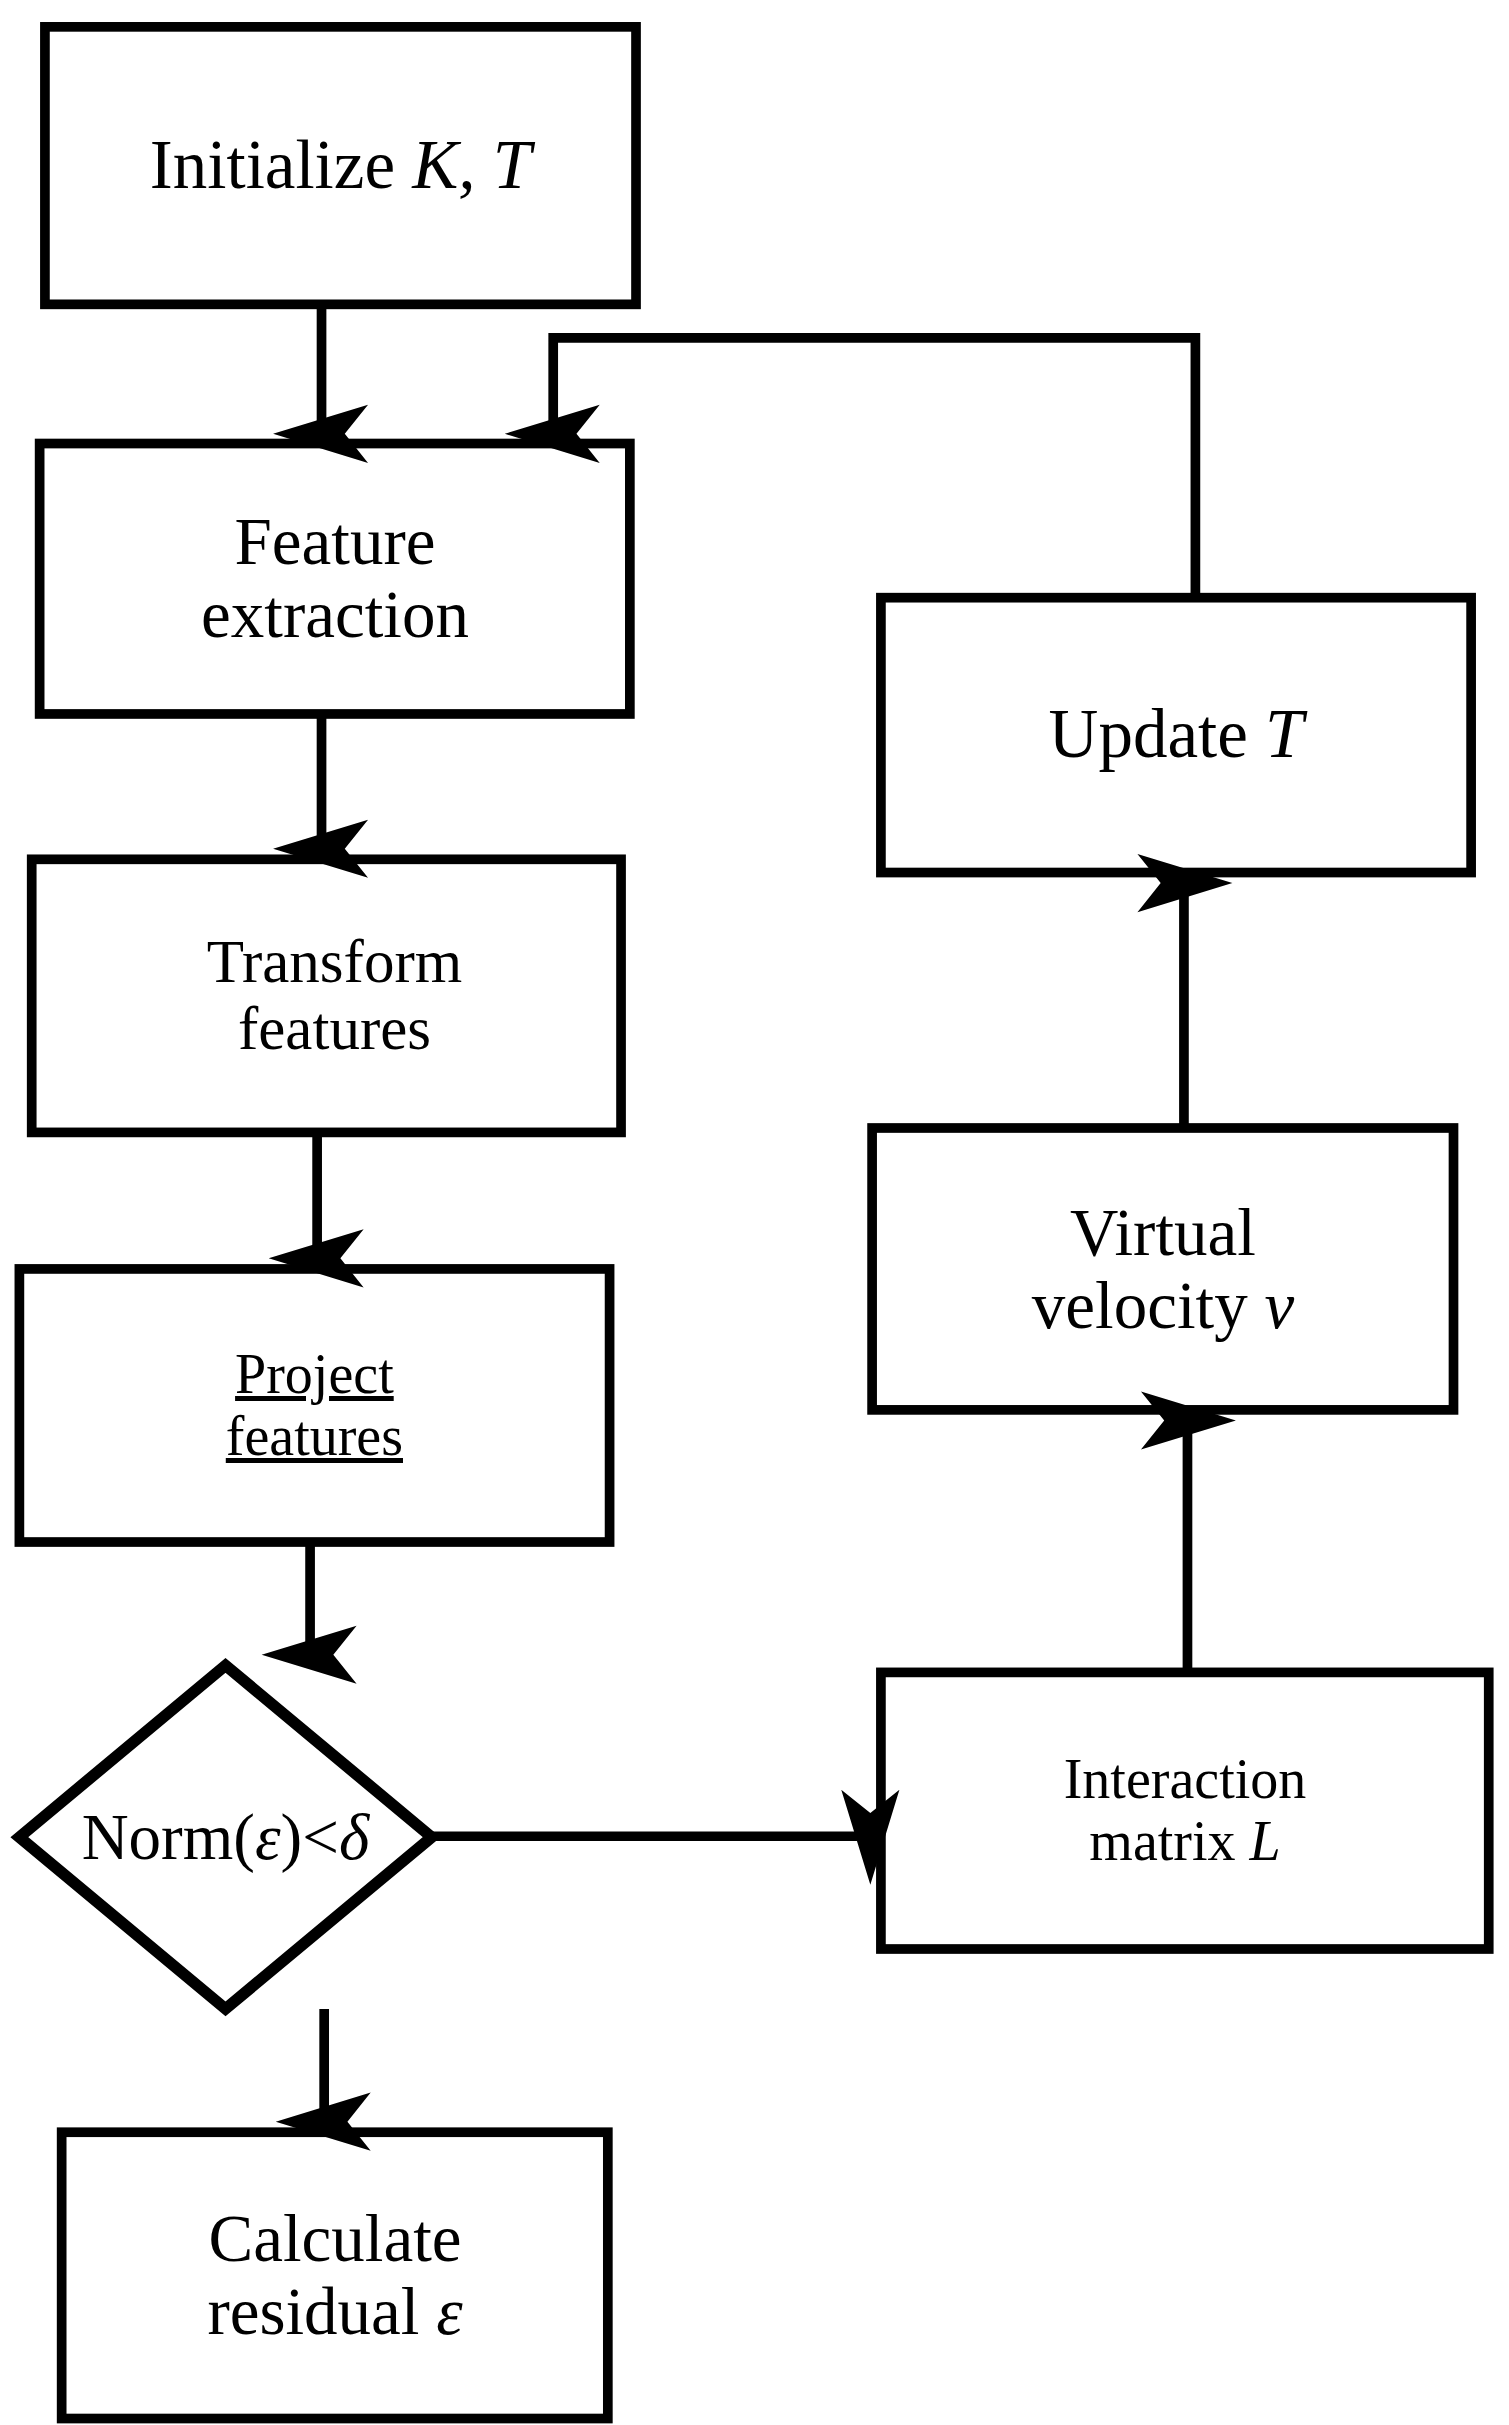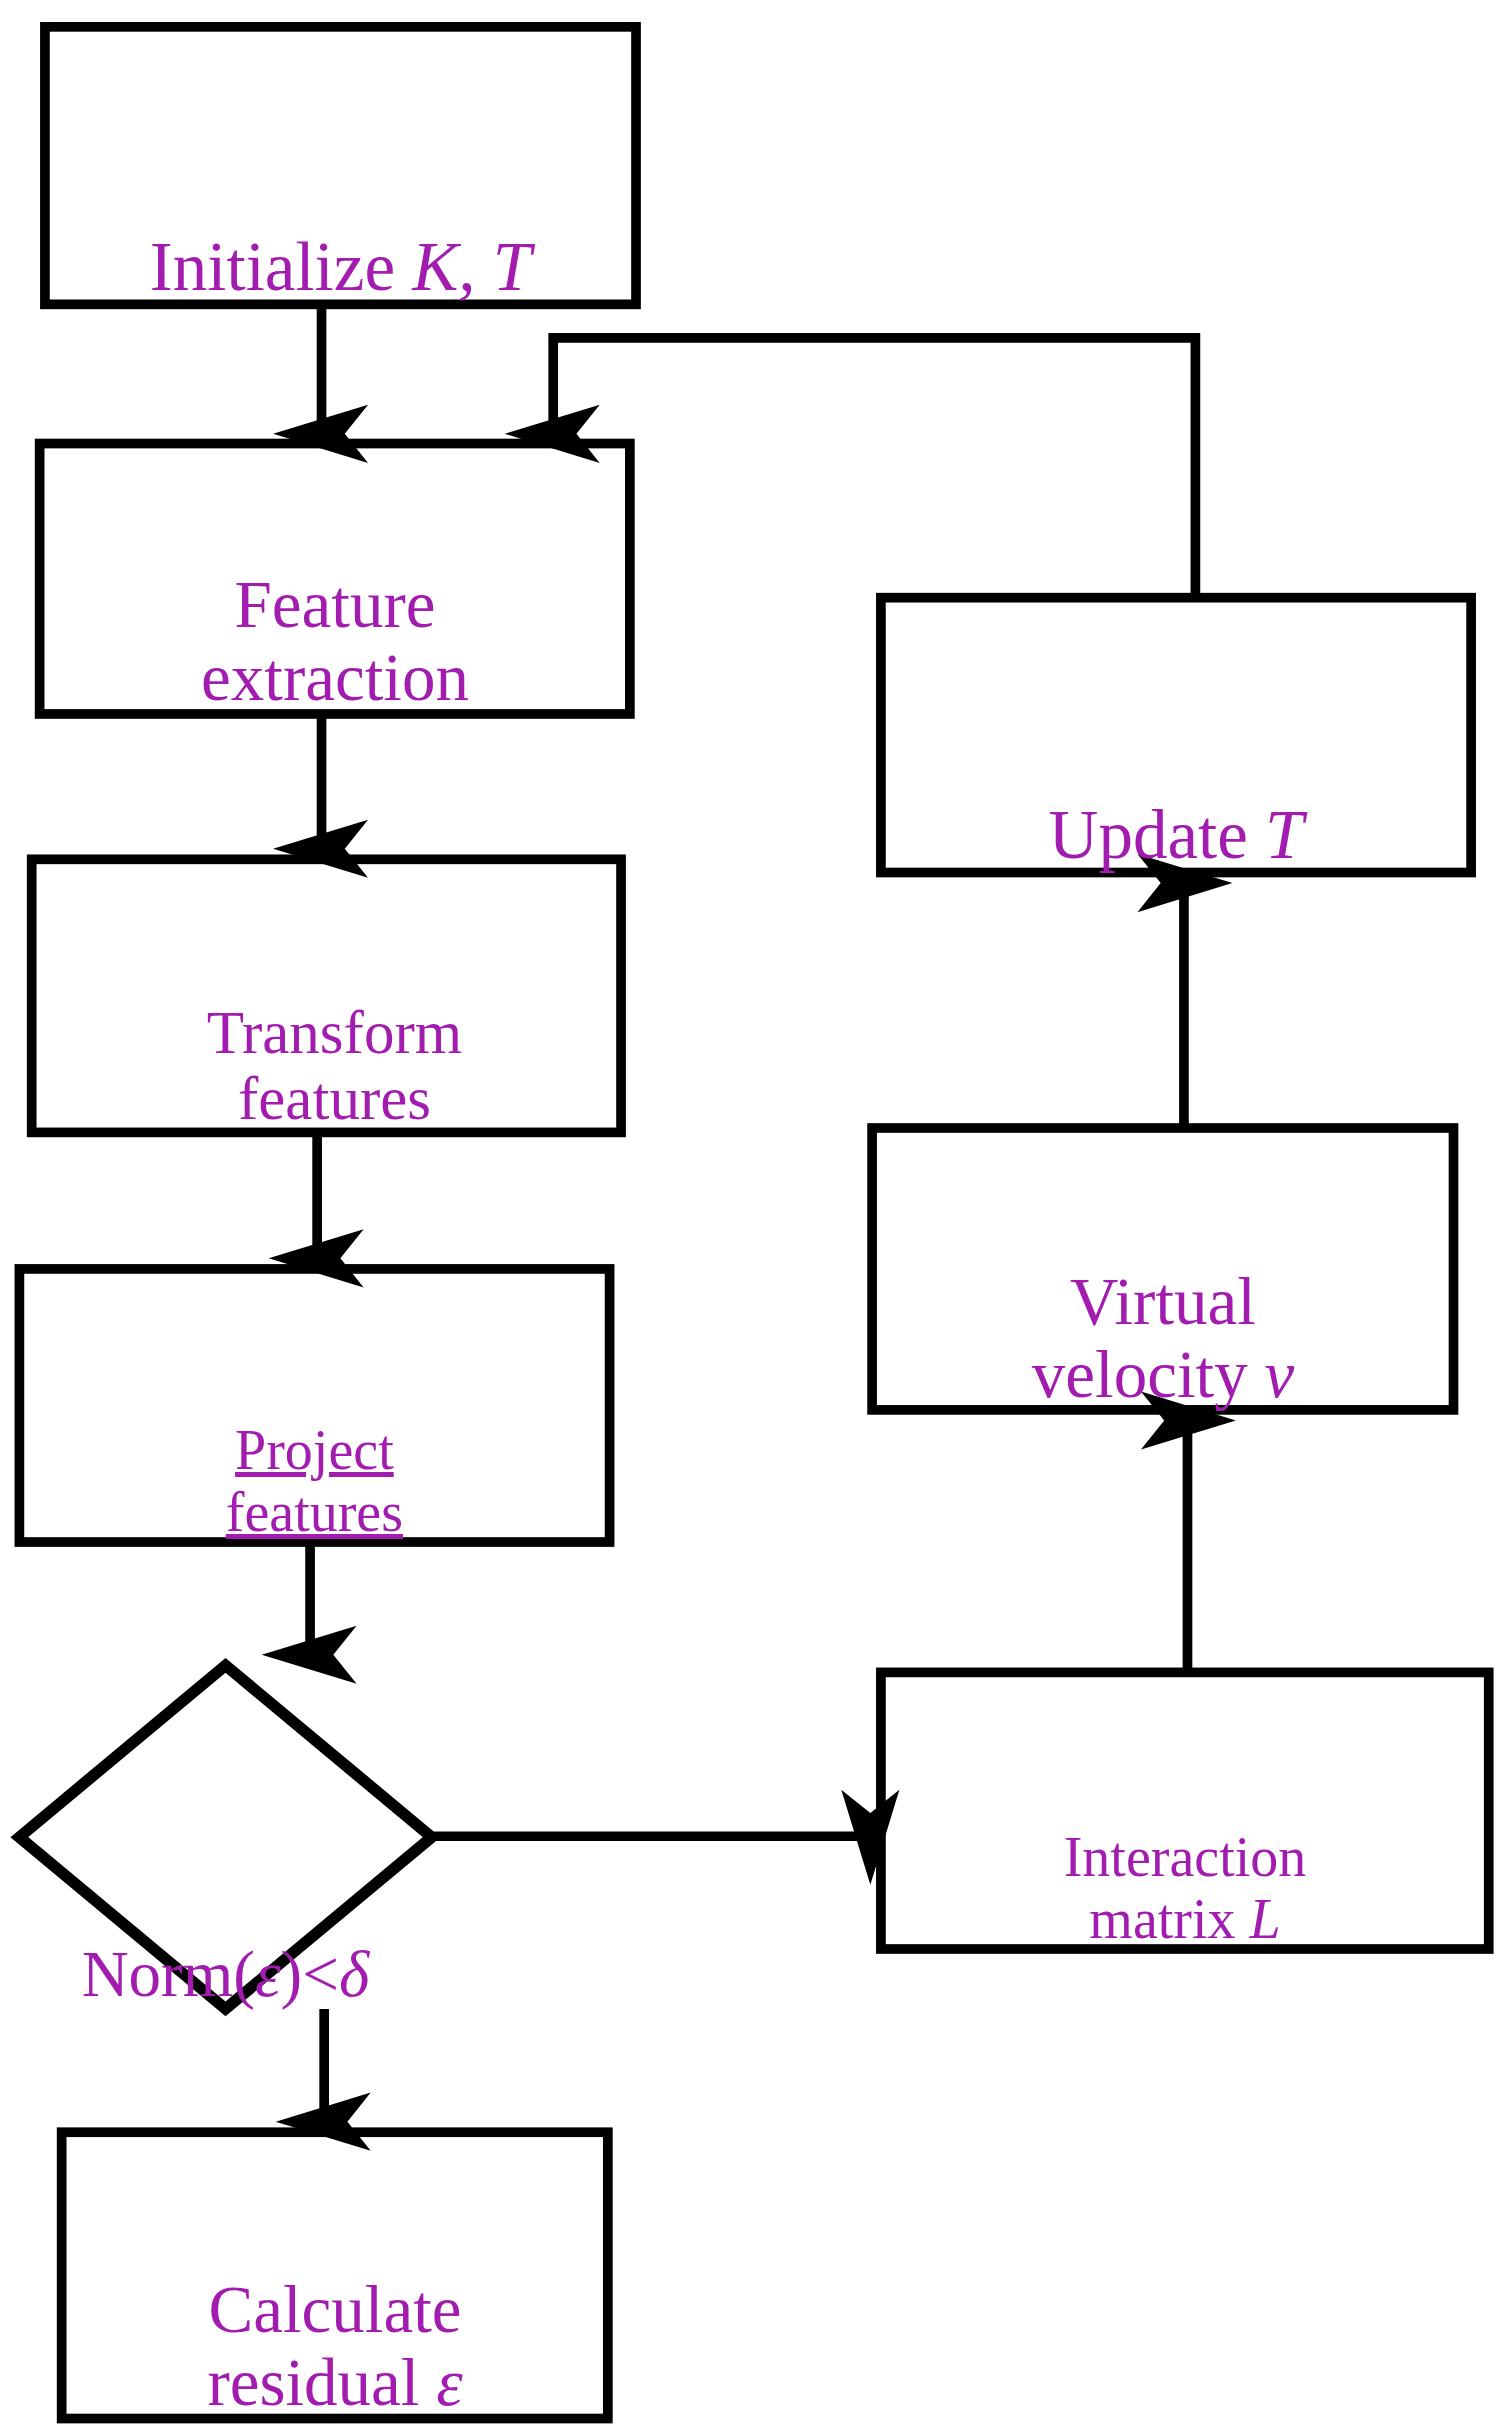--- a/index.html
+++ b/index.html
@@ -22,23 +22,23 @@
     left: 0;
     top: 0;
     width: 1509px;
     height: 2426px;
   }
   .node-label {
     position: absolute;
     display: flex;
     flex-direction: column;
     align-items: center;
-    justify-content: flex-end;
+    justify-content: center;
     text-align: center;
-    color: #a21caf;
+    color: #000000;
     font-family: "Liberation Serif", "DejaVu Serif", serif;
     font-size: 63px;
     line-height: 1.06;
     white-space: pre;
     pointer-events: none;
   }
   .node-label .line2 { margin-top: 2px; }
   .ital { font-style: italic; }
 </style>
 </head>

